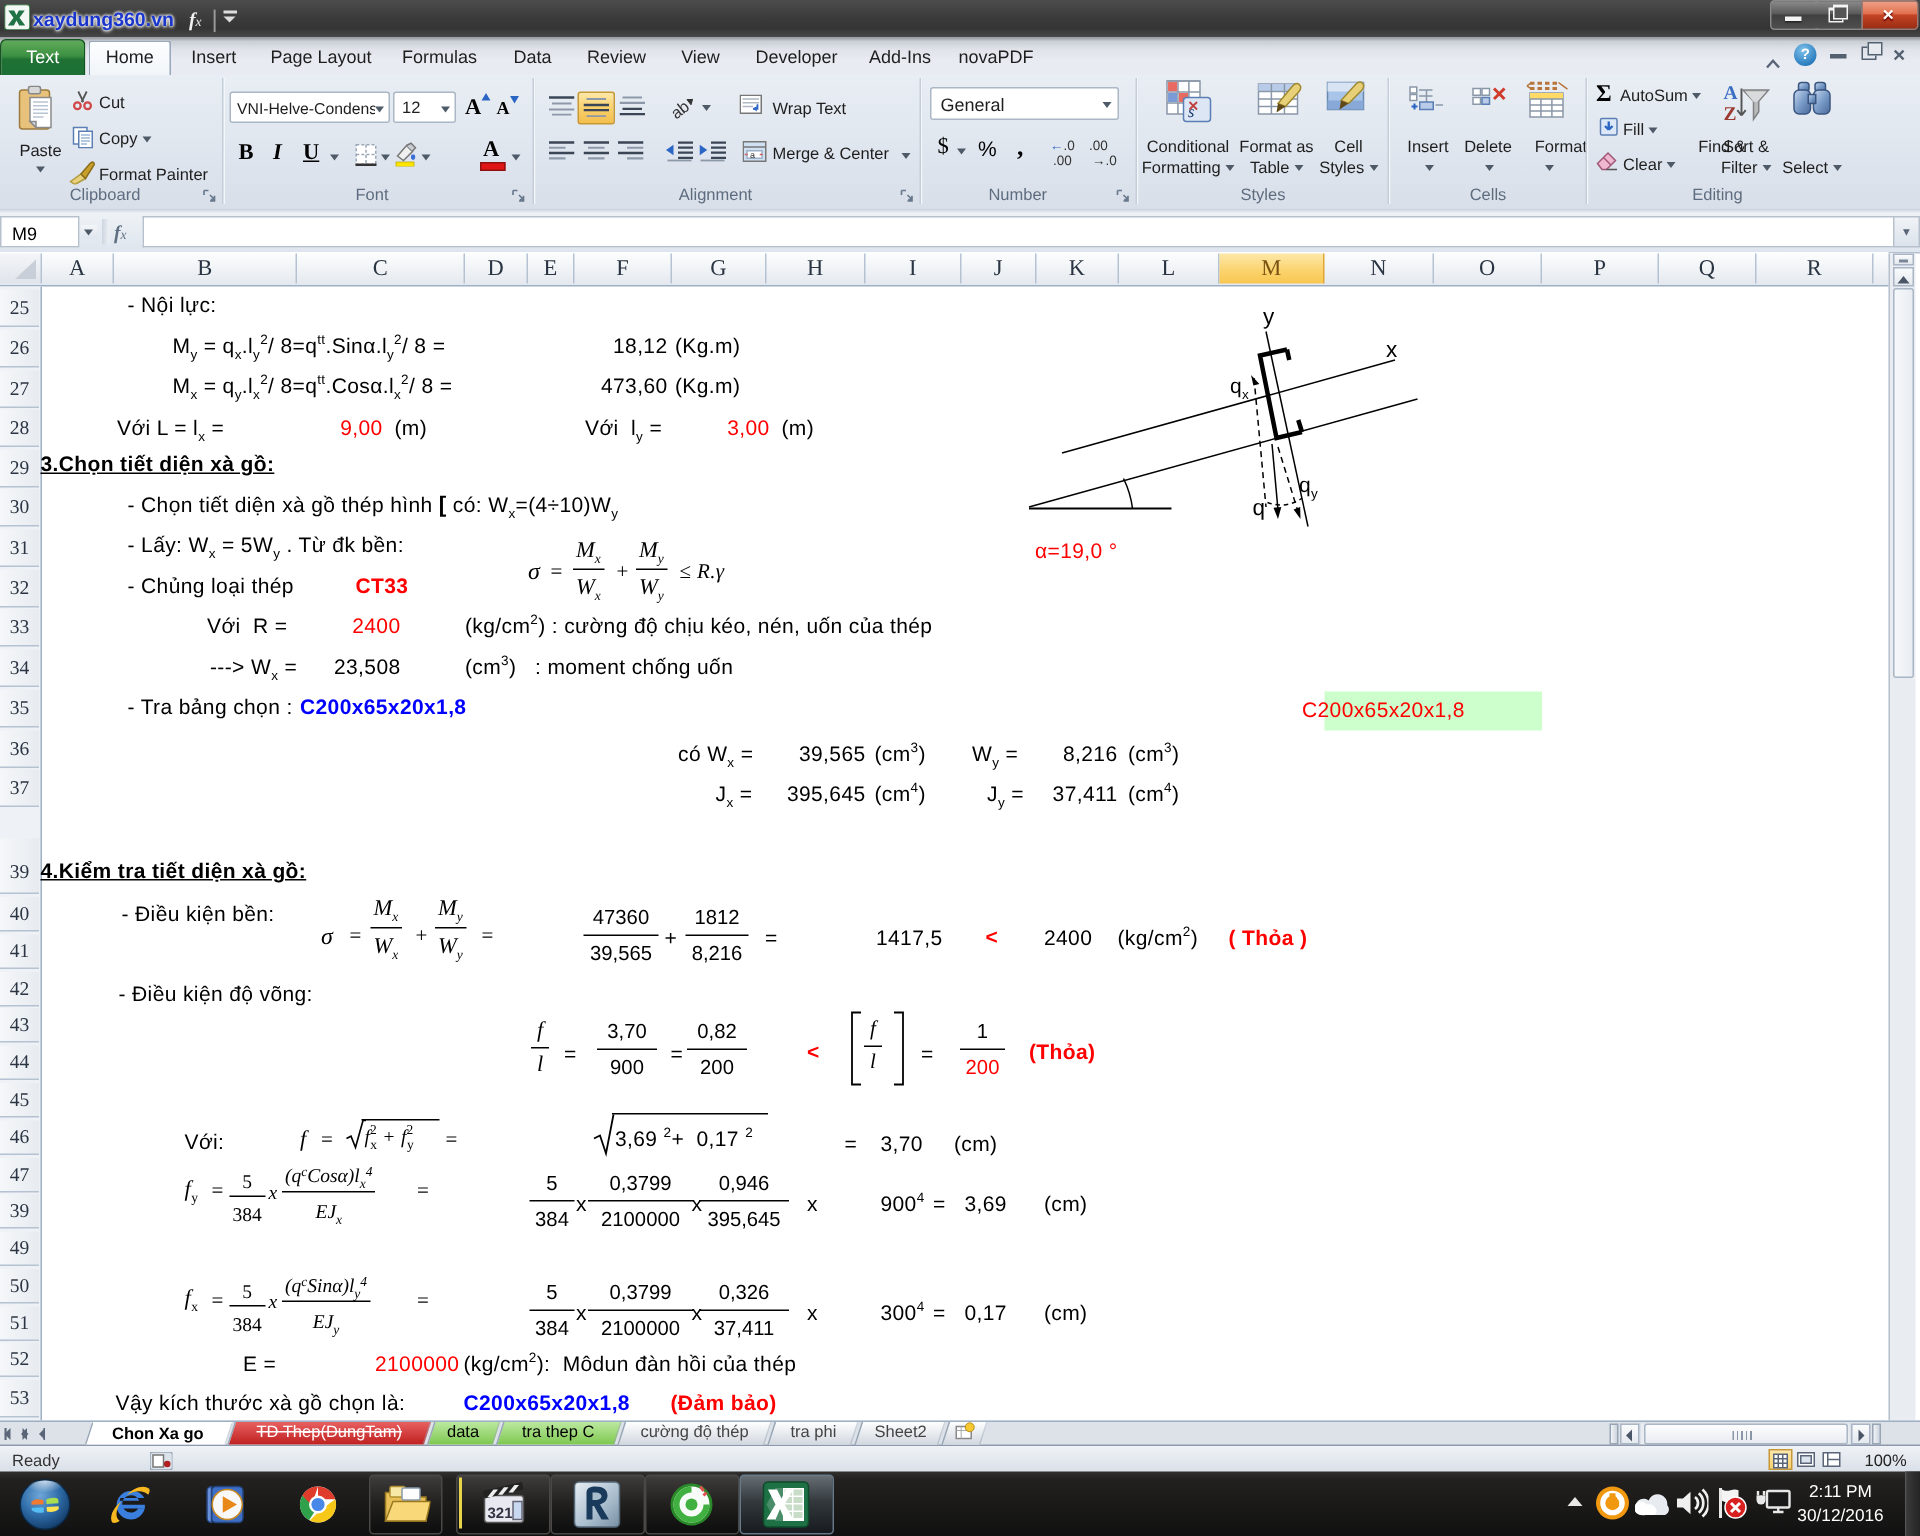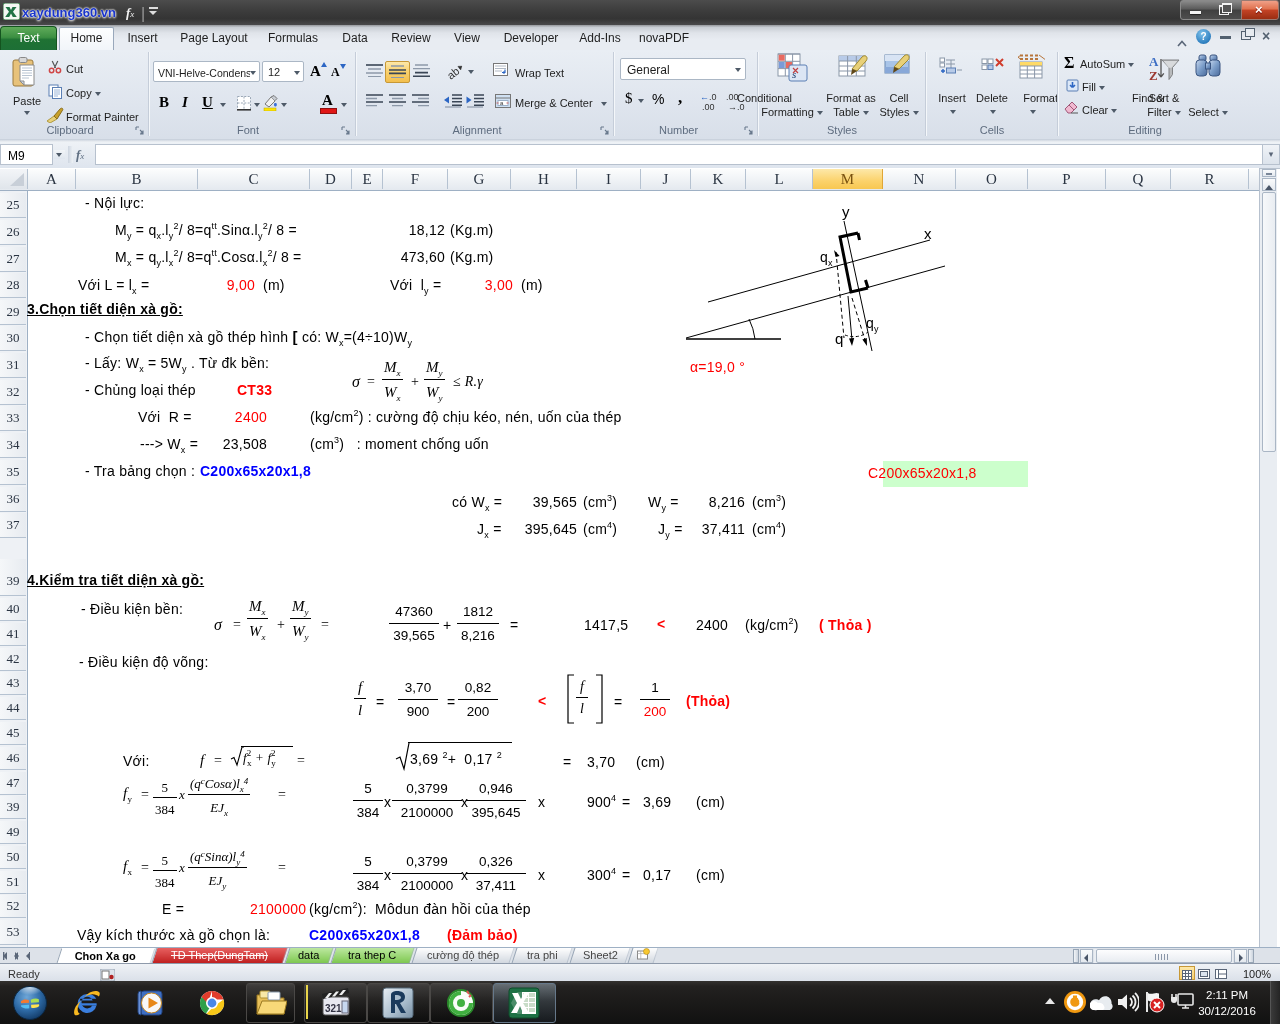--- a/index.html
+++ b/index.html
@@ -287,21 +287,21 @@
         <rect x="1" y="1" width="22" height="22" fill="#fff" stroke="#8a97a8"></rect>
         <path d="M1 1 h22 M1 8.3 h22 M1 15.6 h22 M8.3 1 v22 M15.6 1 v22" stroke="#8a97a8"></path>
         <rect x="1.7" y="1.7" width="6" height="6" fill="#e86a60"></rect>
         <rect x="9" y="9" width="6" height="6" fill="#e86a60"></rect>
         <rect x="1.7" y="9" width="6" height="6" fill="#7a9bd8"></rect>
         <rect x="12" y="12" width="18" height="16" rx="2" fill="#dce6f4" stroke="#5b7fb4"></rect>
         <text x="15" y="25" font-size="11" font-style="italic" font-family="Liberation Serif" fill="#1a3c6e">s</text>
         <path d="M16 15 l5 5 M21 15 l-5 5" stroke="#c04040" stroke-width="1.2"></path>
       </svg>
   </div>
-  <div class="btn-lbl" style="left:726px;width:66px;top:42px;text-align:right">Conditional</div>
+  <div class="btn-lbl" style="left:759px;width:66px;top:42px;text-align:center">Conditional</div>
   <div class="btn-lbl" style="left:759px;width:66px;top:56px;text-align:center">Formatting <span class="dd"></span></div>
   <div class="abs" style="left:838px;top:3px;width:32px;height:30px">
     <svg width="32" height="30" viewBox="0 0 32 30">
         <rect x="1" y="3" width="26" height="20" fill="#fff" stroke="#8a97a8"></rect>
         <rect x="1" y="3" width="26" height="5" fill="#b8cbe8"></rect>
         <path d="M1 8 h26 M1 13 h26 M1 18 h26 M9.6 3 v20 M18.3 3 v20" stroke="#8a97a8"></path>
         <path d="M14 16 L24 4 C27 1 31 4 28 8 L19 18 Z" fill="#e8d078" stroke="#a08a30"></path>
         <path d="M14 16 l5 2 l-6 4 z" fill="#604818"></path>
       </svg>
   </div>

